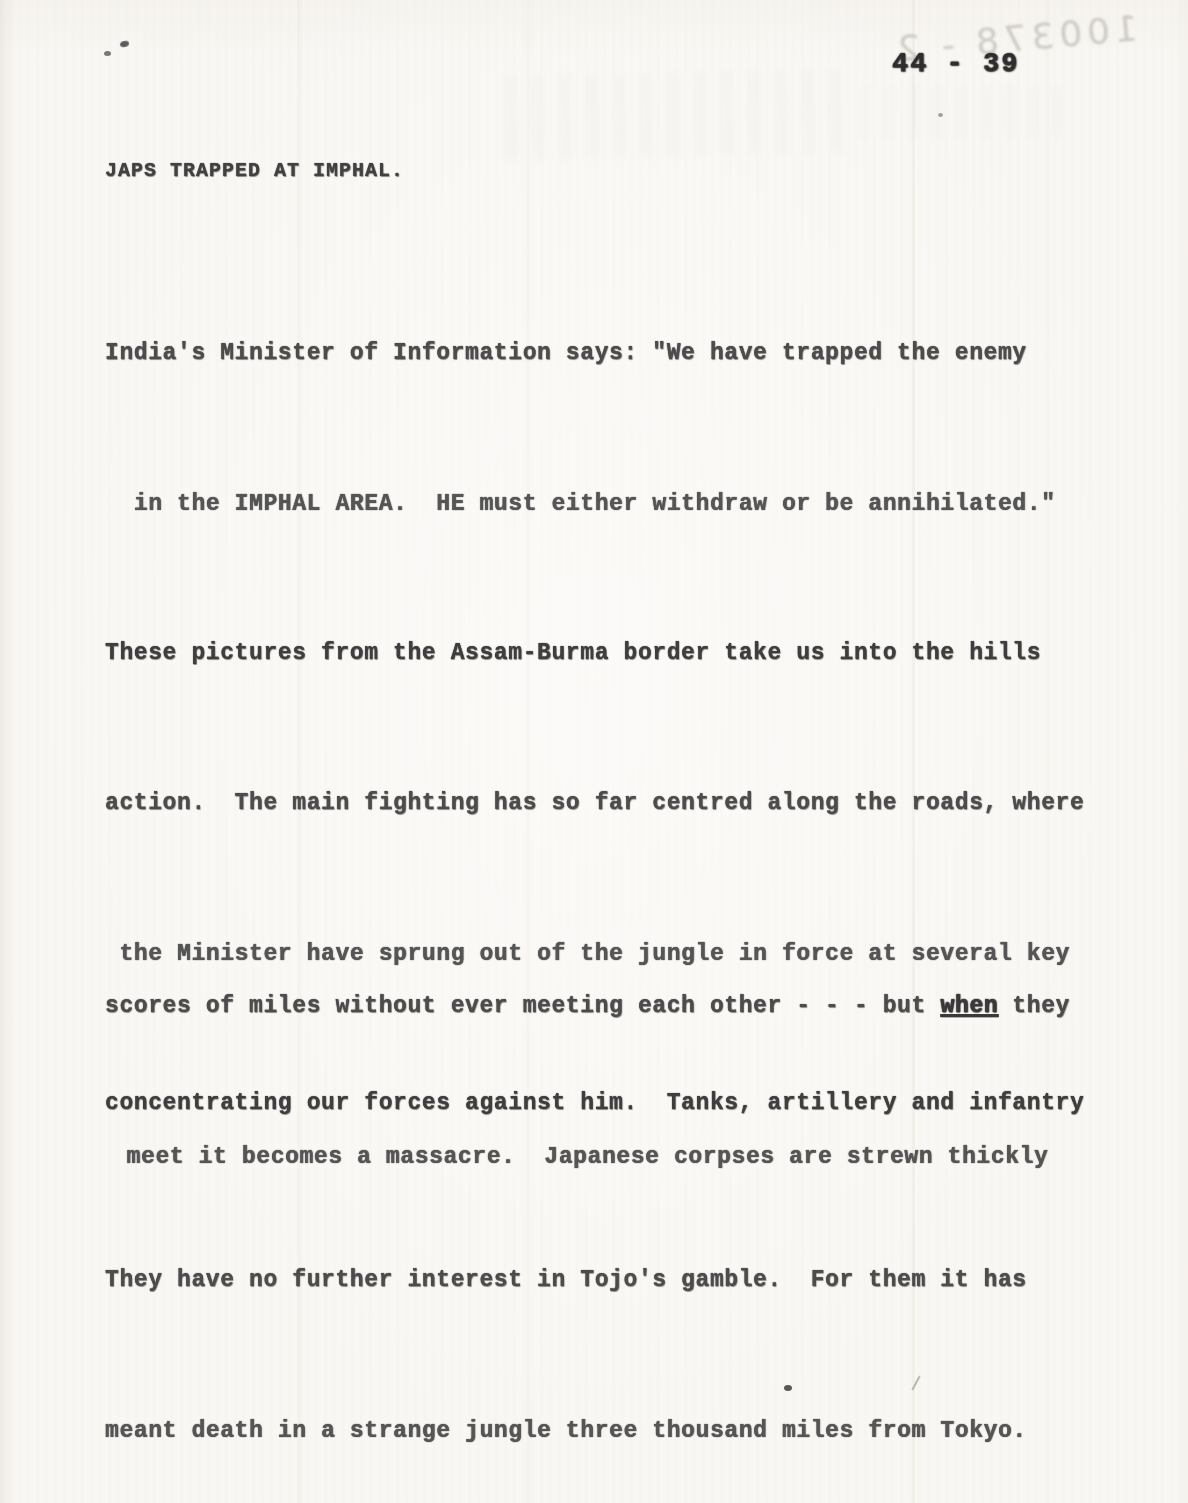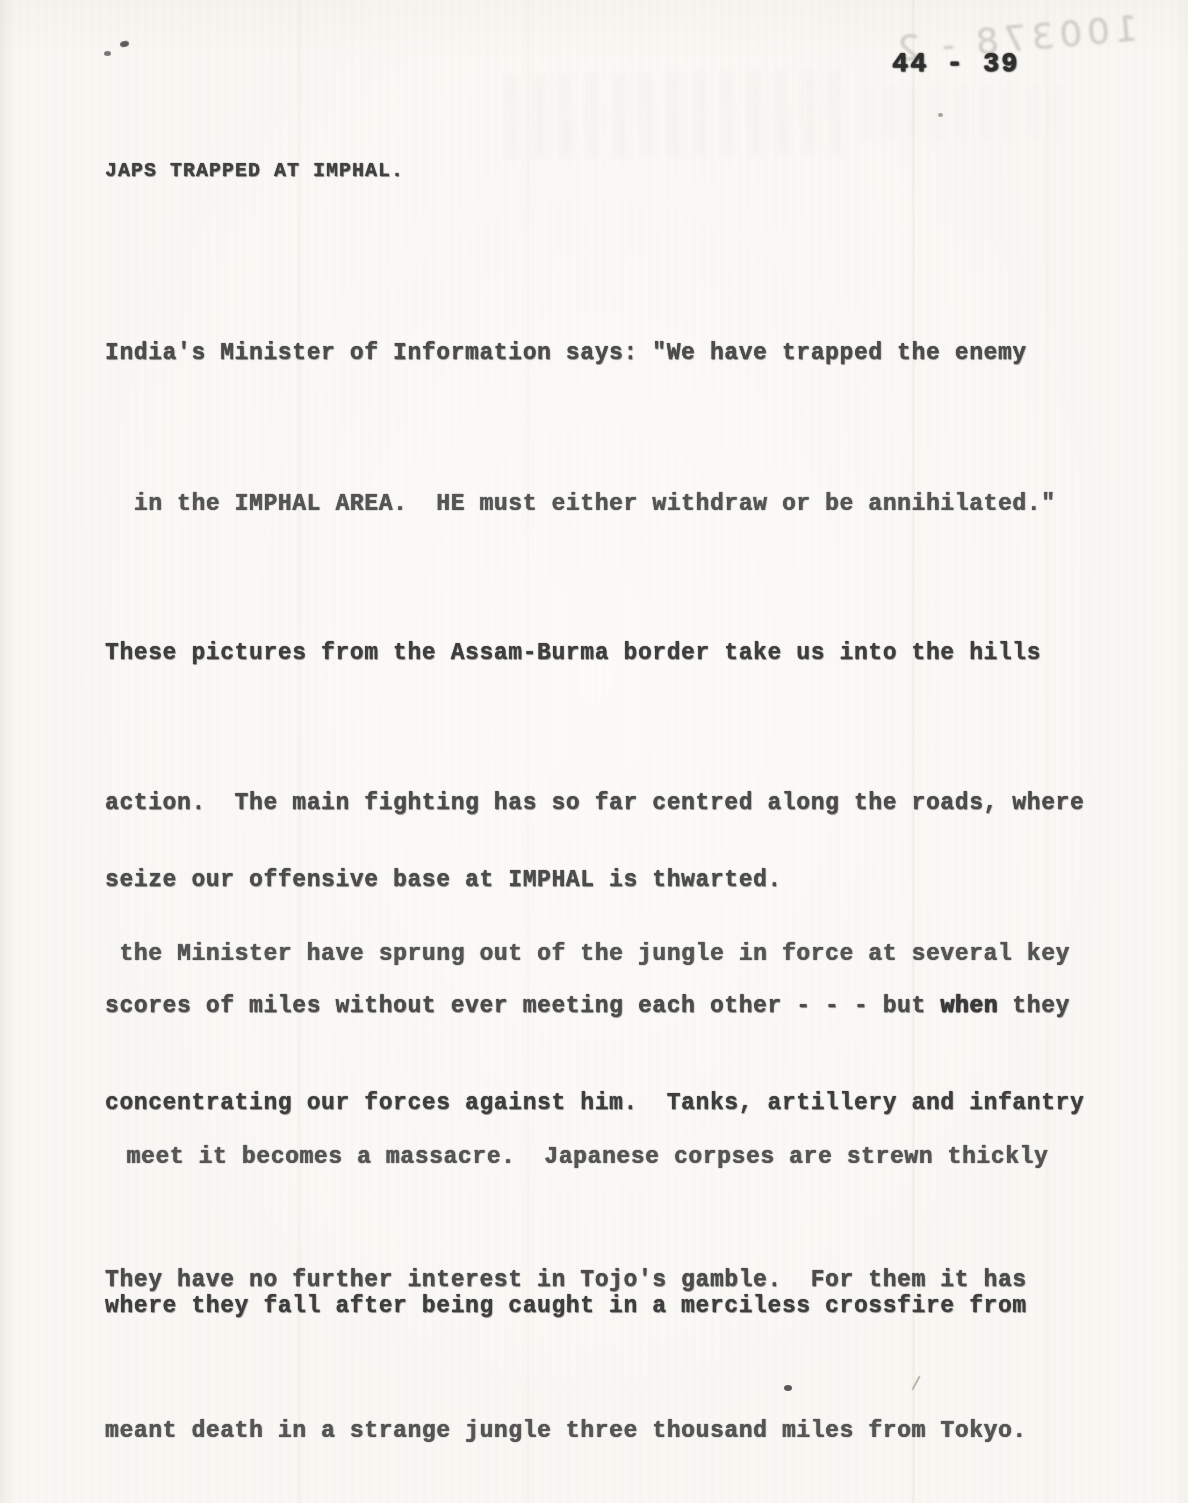--- a/index.html
+++ b/index.html
@@ -35,20 +35,21 @@
   .para { position: absolute; left: 105px; font-size: 23px; line-height: 50px; letter-spacing: 0.6px; }
   .para-1 { top: 228px; }
   .para-2 { top: 755px; }
   .para-3 { top: 881px; }
   .para-4 { top: 1155px; }
   .line { height: 50px; }
   .para .line:nth-child(3n)   { color: #3e3e3e; }
   .para .line:nth-child(3n+1) { color: #4c4c4c; }
   .para .line:nth-child(3n+2) { color: #555555; transform: translateY(0.5px); text-align: center; }
   .uline {
+    text-decoration: underline;
     text-decoration-thickness: 2.5px;
     text-shadow: 0 0 1.4px rgba(40,40,40,0.95), 1px 0 1px rgba(40,40,40,0.8), 0.6px 0.6px 1px rgba(50,50,50,0.6);
     color: #3a3a3a;
   }
   .folio {
     position: absolute; left: 892px; top: 48px;
     font-size: 27px; letter-spacing: 2px; line-height: 32px;
     color: #2e2e2e;
     text-shadow: 0 0 1.6px rgba(30,30,30,0.95), 1px 1px 1.4px rgba(40,40,40,0.7), -0.5px 0.5px 1px rgba(40,40,40,0.5);
     filter: blur(0.3px);
@@ -118,27 +119,25 @@
     <div class="line">in the IMPHAL AREA.  HE must either withdraw or be annihilated."</div>
     <div class="line">These pictures from the Assam-Burma border take us into the hills</div>
     <div class="line">action.  The main fighting has so far centred along the roads, where</div>
     <div class="line">the Minister have sprung out of the jungle in force at several key</div>
     <div class="line">concentrating our forces against him.  Tanks, artillery and infantry</div>
     
     
   </div>
 
   <div class="typed para para-2">
-    <div class="line">seize our offensive base at IMPHAL is thwarted.</div>
   </div>
 
   <div class="typed para para-3">
     <div class="line"><span>scores of miles without ever meeting each other - - - but </span><span class="uline">when</span><span> they</span></div>
     <div class="line">meet it becomes a massacre.  Japanese corpses are strewn thickly</div>
-    <div class="line">where they fall after being caught in a merciless crossfire from</div>
     
   </div>
 
   <div class="typed para para-4">
     <div class="line">They have no further interest in Tojo's gamble.  For them it has</div>
     <div class="line">meant death in a strange jungle three thousand miles from Tokyo.</div>
   </div>
 
 </div>
 

